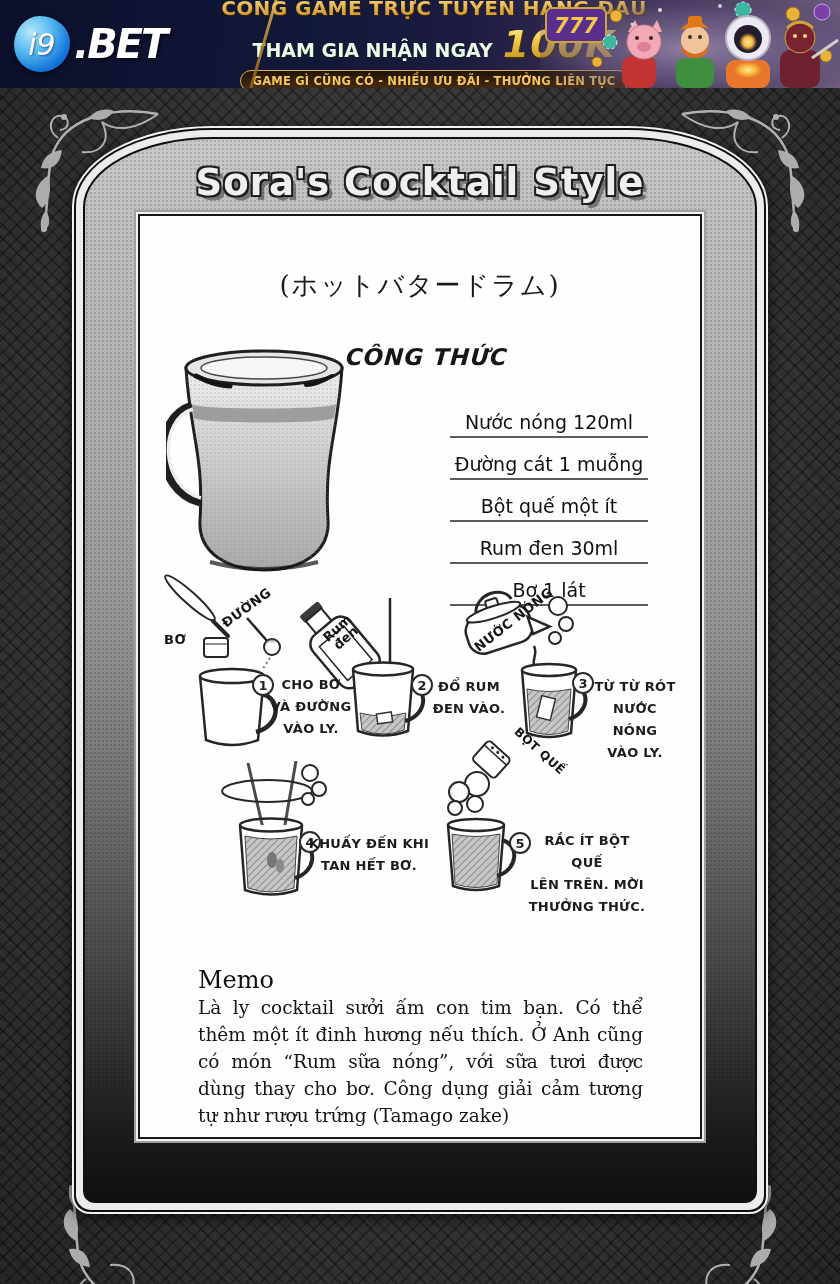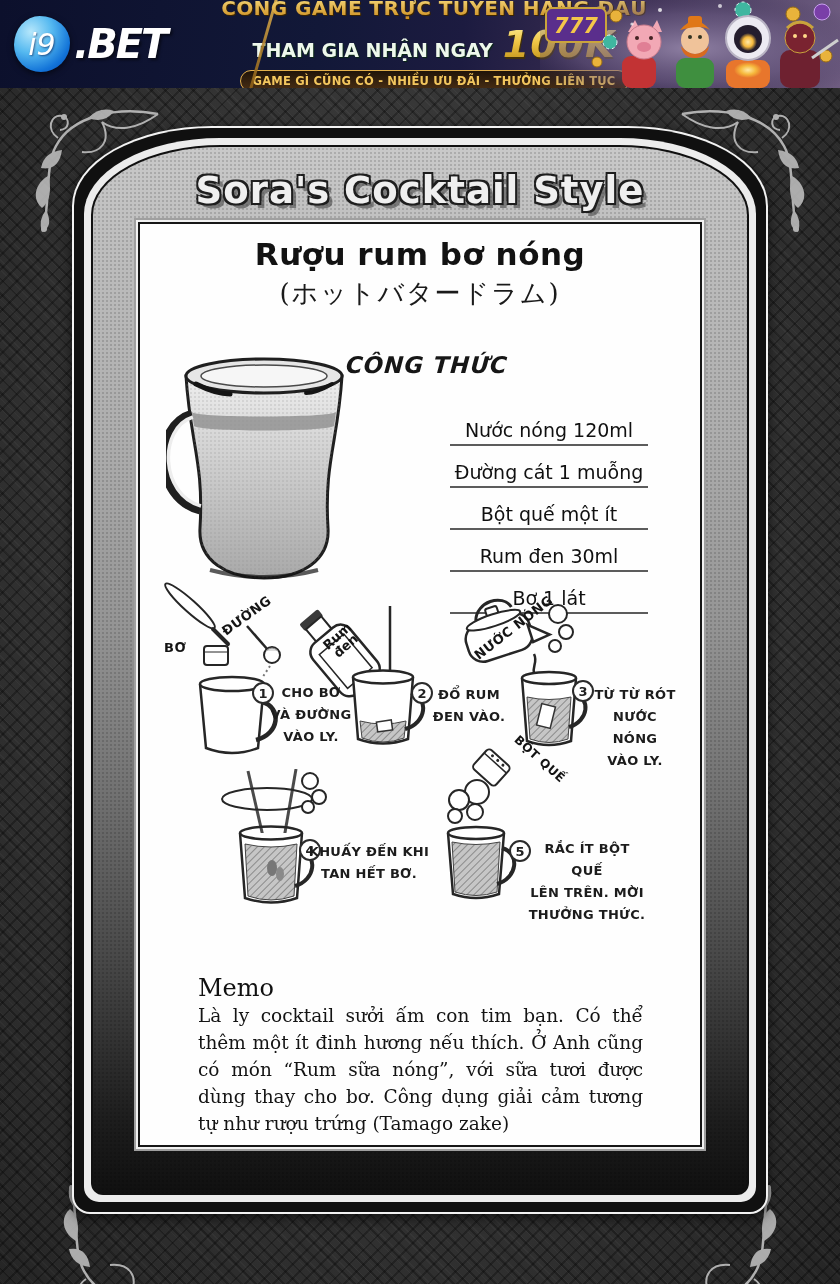--- a/index.html
+++ b/index.html
@@ -39,21 +39,21 @@
       radial-gradient(ellipse at 50% 40%, rgba(255,255,255,.05), rgba(0,0,0,.38)),
       repeating-linear-gradient(45deg, rgba(0,0,0,.30) 0 2px, transparent 2px 10px),
       repeating-linear-gradient(-45deg, rgba(0,0,0,.30) 0 2px, transparent 2px 10px),
       repeating-linear-gradient(45deg, rgba(255,255,255,.045) 3px 4px, transparent 4px 10px);}
   .flourish{position:absolute;opacity:.85;}
 
   
   .frame1{position:absolute;left:72px;top:38px;width:696px;height:1088px;box-sizing:border-box;
     background:#f2f2f2;padding:2px;border-radius:140px 140px 18px 18px / 80px 80px 18px 18px;
     box-shadow:0 4px 14px rgba(0,0,0,.65);}
-  .frame2{width:100%;height:100%;box-sizing:border-box;background:#101010;padding:10px;
+  .frame2{width:100%;height:100%;box-sizing:border-box;background:#101010;padding:2px;
     border-radius:138px 138px 16px 16px / 78px 78px 16px 16px;}
   .frame3{width:100%;height:100%;box-sizing:border-box;background:#ececec;padding:7px;
     border-radius:136px 136px 15px 15px / 76px 76px 15px 15px;}
   .frame4{width:100%;height:100%;box-sizing:border-box;background:#101010;padding:2px;
     border-radius:130px 130px 12px 12px / 70px 70px 12px 12px;}
   .mat{width:100%;height:100%;box-sizing:border-box;
     border-radius:128px 128px 10px 10px / 68px 68px 10px 10px;
     background-image:
       radial-gradient(rgba(0,0,0,.14) 1px, transparent 1.2px),
       linear-gradient(180deg,#c9c9c9 0%,#bfbfbf 8%,#adadad 28%,#949494 46%,#717171 62%,#474747 78%,#1d1d1d 93%,#101010 100%);
@@ -219,21 +219,20 @@
      <div class="frame2">
           <div class="frame3">
             <div class="frame4">
       <div class="mat">
 
         <div class="cocktail-title">Sora's Cocktail Style</div>
 
         
         <div class="panel">
 
-          <div class="vn-title">Rượu rum bơ nóng</div>
           <div class="jp-title">(ホットバタードラム)</div>
 
           <svg class="glass-art" width="195" height="242" viewBox="0 0 195 242">
             <defs>
               <linearGradient id="glassG" x1="0" y1="0" x2="0" y2="1">
                 <stop offset="0%" stop-color="#efefef"></stop>
                         <stop offset="30%" stop-color="#d7d7d7"></stop>
                 <stop offset="70%" stop-color="#bdbdbd"></stop>
                         <stop offset="100%" stop-color="#a9a9a9"></stop>
               </linearGradient>

